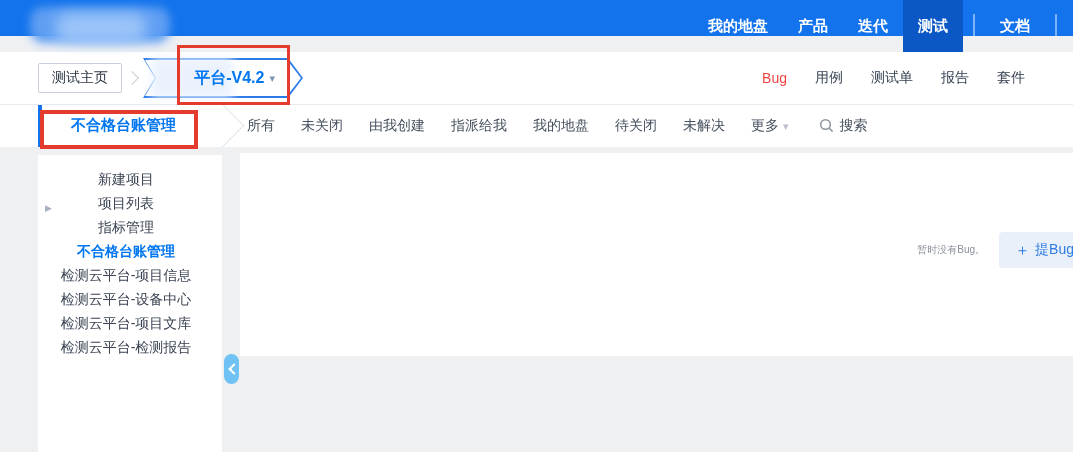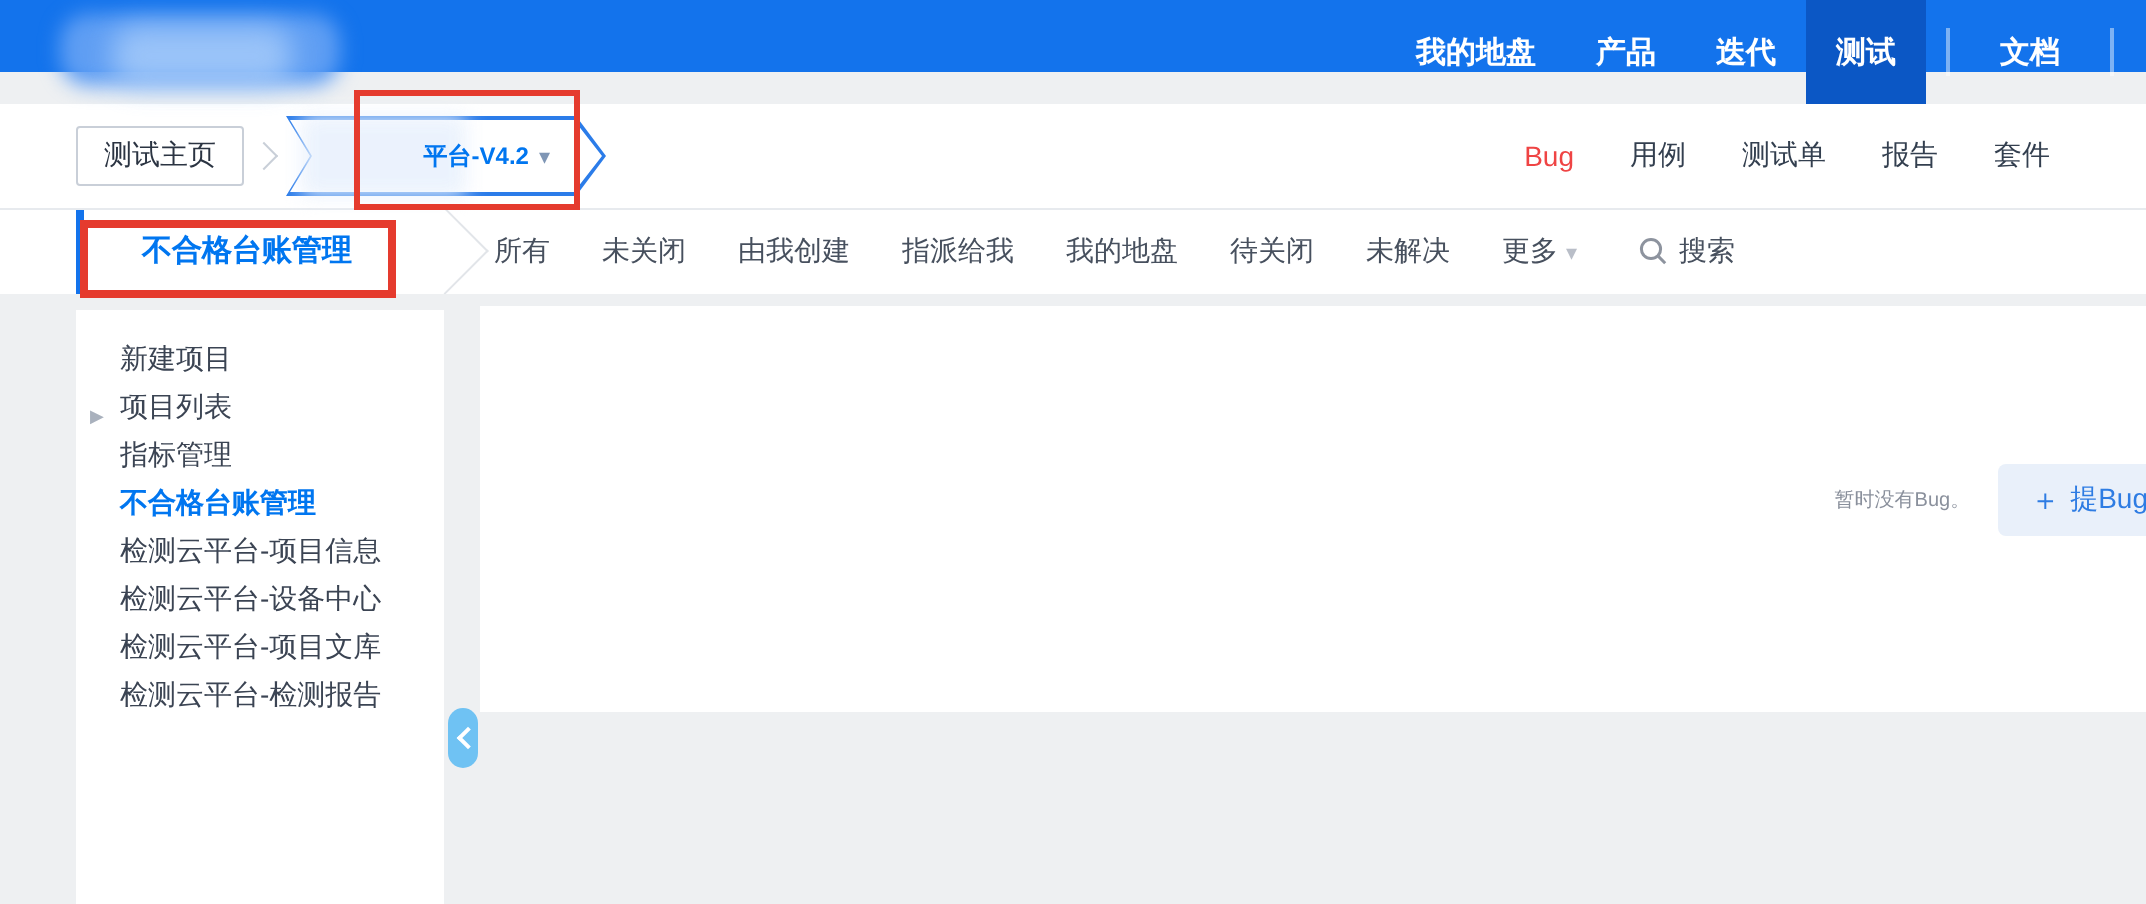--- a/index.html
+++ b/index.html
@@ -23,21 +23,21 @@
   .breadcrumb{position:absolute;left:38px;top:0;height:52px;display:flex;align-items:center;}
   .bc-home{border:1px solid #c9cfd8;border-radius:2px;padding:5px 13px;font-size:14px;color:#2b3442;background:#fff;cursor:pointer;}
   .bc-sep{width:9px;height:9px;border-top:1px solid #c9cfd8;border-right:1px solid #c9cfd8;transform:rotate(45deg);margin:0 2px 0 5px;}
   .bc-flag{position:relative;width:160px;height:40px;margin-left:4px;cursor:pointer;}
   .bc-flag .flag-border{position:absolute;inset:0;background:#2b7ce9;
     clip-path:polygon(0 0,calc(100% - 15px) 0,100% 50%,calc(100% - 15px) 100%,0 100%,12px 50%);}
   .bc-flag .flag-inner{position:absolute;inset:2px;background:#fff;
     clip-path:polygon(0 0,calc(100% - 14px) 0,100% 50%,calc(100% - 14px) 100%,0 100%,11px 50%);}
   .bc-flag .flag-blur{position:absolute;left:8px;top:0;width:82px;height:40px;background:#eaf2fd;filter:blur(5px);opacity:.95;}
   .bc-flag .flag-content{position:absolute;inset:0;display:flex;align-items:center;justify-content:flex-end;padding-right:28px;}
-  .bc-flag .flag-label{color:#0076f0;font-size:12px;font-weight:700;}
+  .bc-flag .flag-label{color:#0076f0;font-size:16px;font-weight:700;}
   .bc-flag .flag-caret{color:#7f96b5;font-size:11px;margin-left:5px;}
   .module-tabs{position:absolute;right:48px;top:0;height:52px;display:flex;align-items:center;gap:28px;}
   .module-tab{font-size:14px;color:#333f4f;cursor:pointer;}
   .module-tab.active{color:#ef4444;font-weight:400;padding-left:20px;}
   
   .row3{position:absolute;left:0;top:104px;width:100%;height:43px;background:#fff;z-index:3;}
   .doc-tab{position:absolute;left:38px;top:0;height:43px;width:185px;background:#fff;display:flex;align-items:center;cursor:pointer;}
   .doc-tab::before{content:"";position:absolute;left:0;top:0;bottom:0;width:4px;background:#1373ec;}
   .doc-tab .doc-label{flex:1;text-align:center;color:#0076f0;font-size:15px;font-weight:700;}
   .doc-tab .doc-close{color:#9aa1ab;font-size:17px;margin-right:4px;cursor:pointer;line-height:1;}
@@ -45,21 +45,21 @@
     border-top:1px solid #e2e5e9;border-right:1px solid #e2e5e9;transform:rotate(45deg);}
   .filters{position:absolute;left:247px;top:0;height:43px;display:flex;align-items:center;gap:26px;z-index:2;}
   .filter-tab{font-size:14px;color:#47505e;cursor:pointer;white-space:nowrap;}
   .filter-more .caret{color:#b9bec8;font-size:11px;margin-left:4px;}
   .filter-search{display:flex;align-items:center;gap:6px;color:#47505e;font-size:14px;cursor:pointer;margin-left:4px;}
   
   .anno{position:absolute;border:3px solid #e53b2e;z-index:60;pointer-events:none;}
   .anno1{left:177px;top:45px;width:107px;height:54px;}
   .anno2{left:40px;top:110px;width:150px;height:31px;border-width:4px;}
   
-  .sidebar{position:absolute;left:38px;top:155px;width:184px;bottom:0;background:#fff;overflow:hidden;z-index:2;}
+  .sidebar{position:absolute;left:38px;top:155px;width:184px;bottom:0;background:#fff;overflow:hidden;z-index:2;text-align:center;}
   .sidebar ul{list-style:none;margin:0;padding:14px 0 0 22px;}
   .sidebar li{position:relative;width:132px;font-size:14px;color:#3b4453;line-height:21px;margin-bottom:3px;cursor:pointer;}
   .sidebar li.active{color:#0076f0;font-weight:700;}
   .sidebar .expander{position:absolute;left:-15px;top:5px;font-size:9px;color:#a9b1bd;}
   
   .content{position:absolute;left:240px;top:153px;width:833px;height:203px;background:#fff;z-index:1;}
   .empty-state{position:absolute;top:79px;right:-17px;display:flex;align-items:center;}
   .empty-text{color:#8a909c;font-size:10px;margin-right:14px;}
   .btn-create{display:flex;align-items:center;height:36px;padding:0 16px;background:#e9f0fa;border:none;
     border-radius:4px;color:#2e7ce3;font-size:14px;cursor:pointer;font-family:inherit;}

